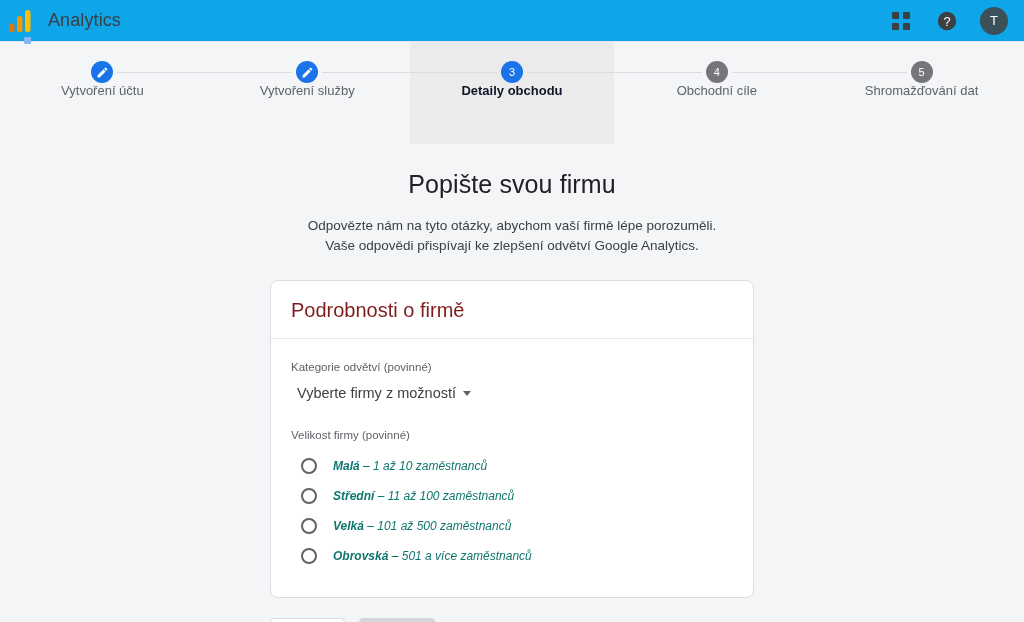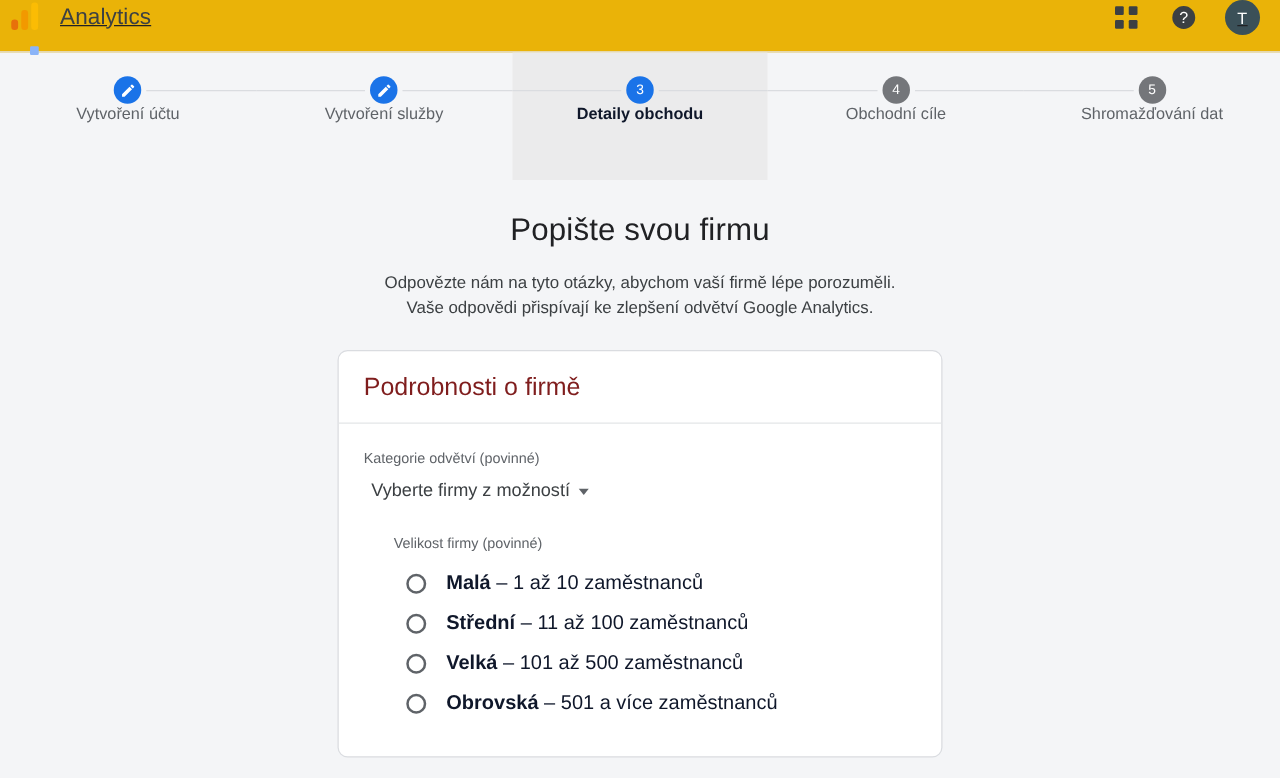--- a/index.html
+++ b/index.html
@@ -13,26 +13,25 @@
     background: #f4f5f7;
     font-family: "Liberation Sans", "DejaVu Sans", sans-serif;
     color: #202124;
     -webkit-font-smoothing: antialiased;
   }
 
   
   .topbar {
     position: relative;
     height: 42px;
-    background: #eab308;
+    background: #0ea5e9;
     border-bottom: 1px solid #e3e5e8;
     display: flex;
-    align-items: flex-start;
+    align-items: center;
     padding: 0 16px 0 8px;
-    text-decoration: underline;
   }
   .brand { display: flex; align-items: center; gap: 14px; }
   .ga-logo { width: 26px; height: 26px; display: block; }
   .brand-name {
     font-size: 18px;
     color: #3c4043;
     letter-spacing: .1px;
     font-weight: 400;
   }
   .topbar-right {
@@ -161,39 +160,40 @@
     background: none;
     border: none;
   }
   .caret {
     width: 0; height: 0;
     border-left: 4px solid transparent;
     border-right: 4px solid transparent;
     border-top: 5px solid #5f6368;
   }
   .field-group { margin-bottom: 26px; }
-  .field-group:last-child { margin-bottom: 0; margin-left: 24px; }
+  .field-group:last-child { margin-bottom: 0; }
 
   .radio-row {
     display: flex;
     align-items: center;
     gap: 16px;
     padding: 7px 0 7px 10px;
     cursor: pointer;
   }
   .radio {
     flex: none;
     width: 16px; height: 16px;
     border: 2px solid #5f6368;
     border-radius: 50%;
     background: transparent;
   }
   .radio-text {
-    font-size: 16px;
-    color: #0f172a;
+    font-size: 12px;
+    color: #0f766e;
+    font-style: italic;
   }
   .radio-text b { font-weight: 700; }
 
   
   .actions {
     width: 484px;
     margin: 20px auto 0;
     display: flex;
     gap: 14px;
   }

